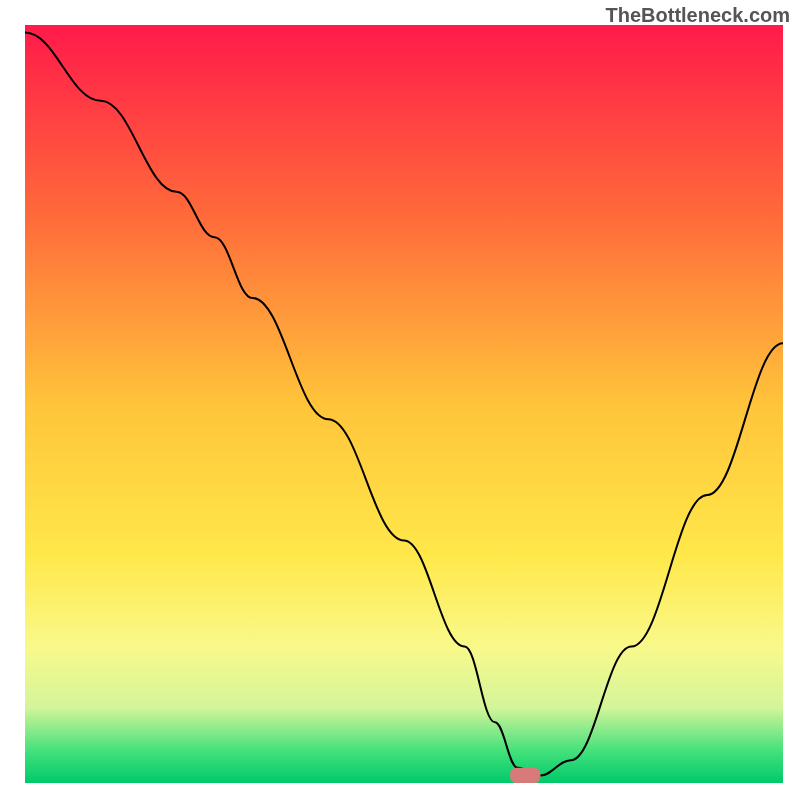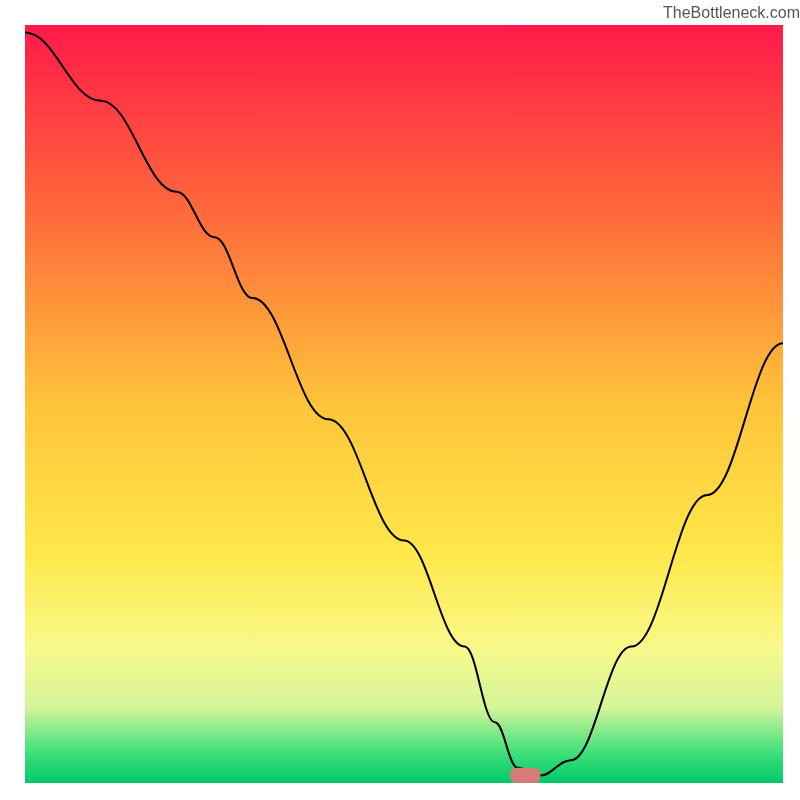--- a/index.html
+++ b/index.html
@@ -11,24 +11,24 @@
     font-family: Arial, sans-serif;
   }
   .chart-container {
     width: 800px;
     height: 800px;
     position: relative;
   }
   .watermark {
     position: absolute;
     top: 4px;
-    right: 0;
+    right: 10px;
     color: #555;
-    font-size: 16px;
-    font-weight: 400;
+    font-size: 20px;
+    font-weight: 700;
     z-index: 10;
   }
   svg {
     display: block;
   }
   .curve {
     fill: none;
     stroke: #000;
     stroke-width: 2;
   }

